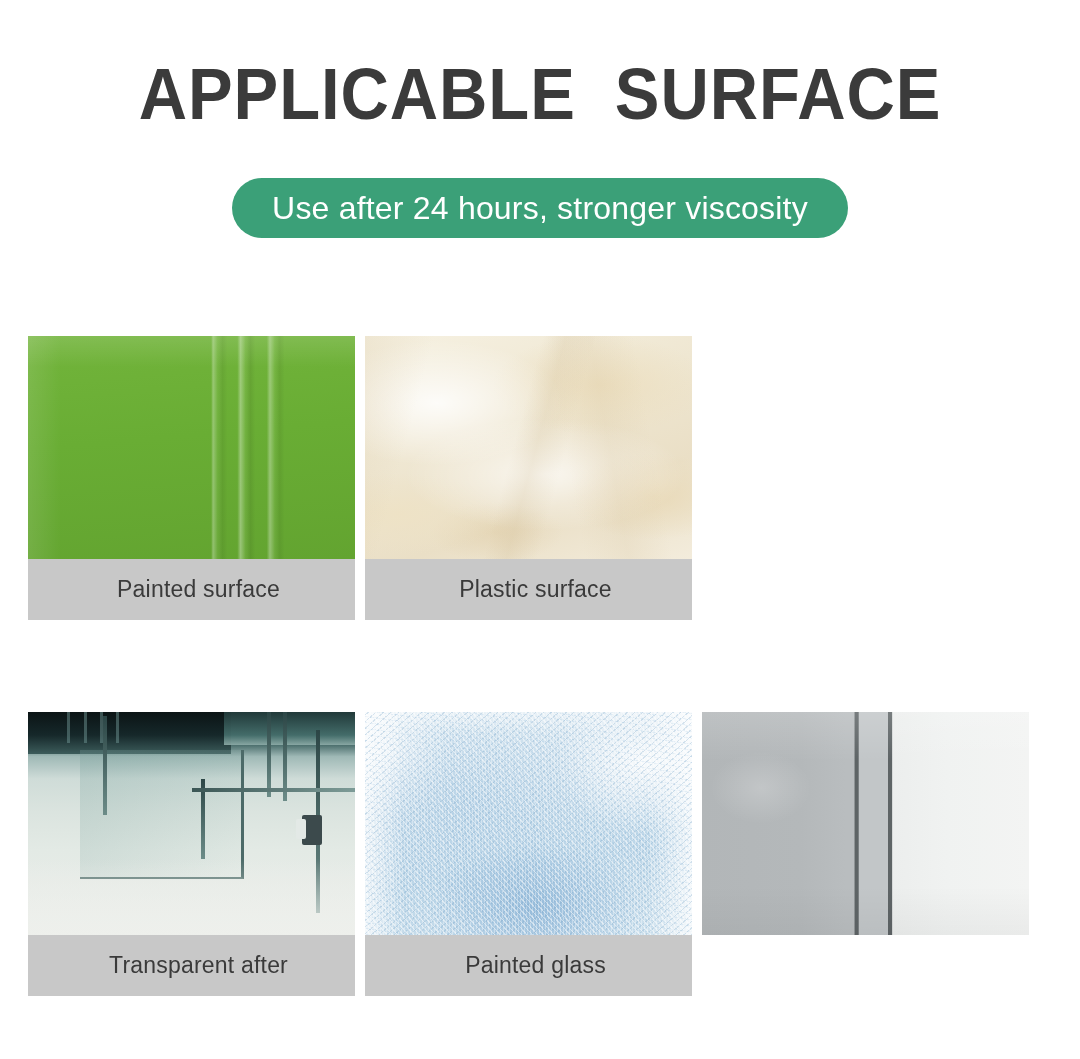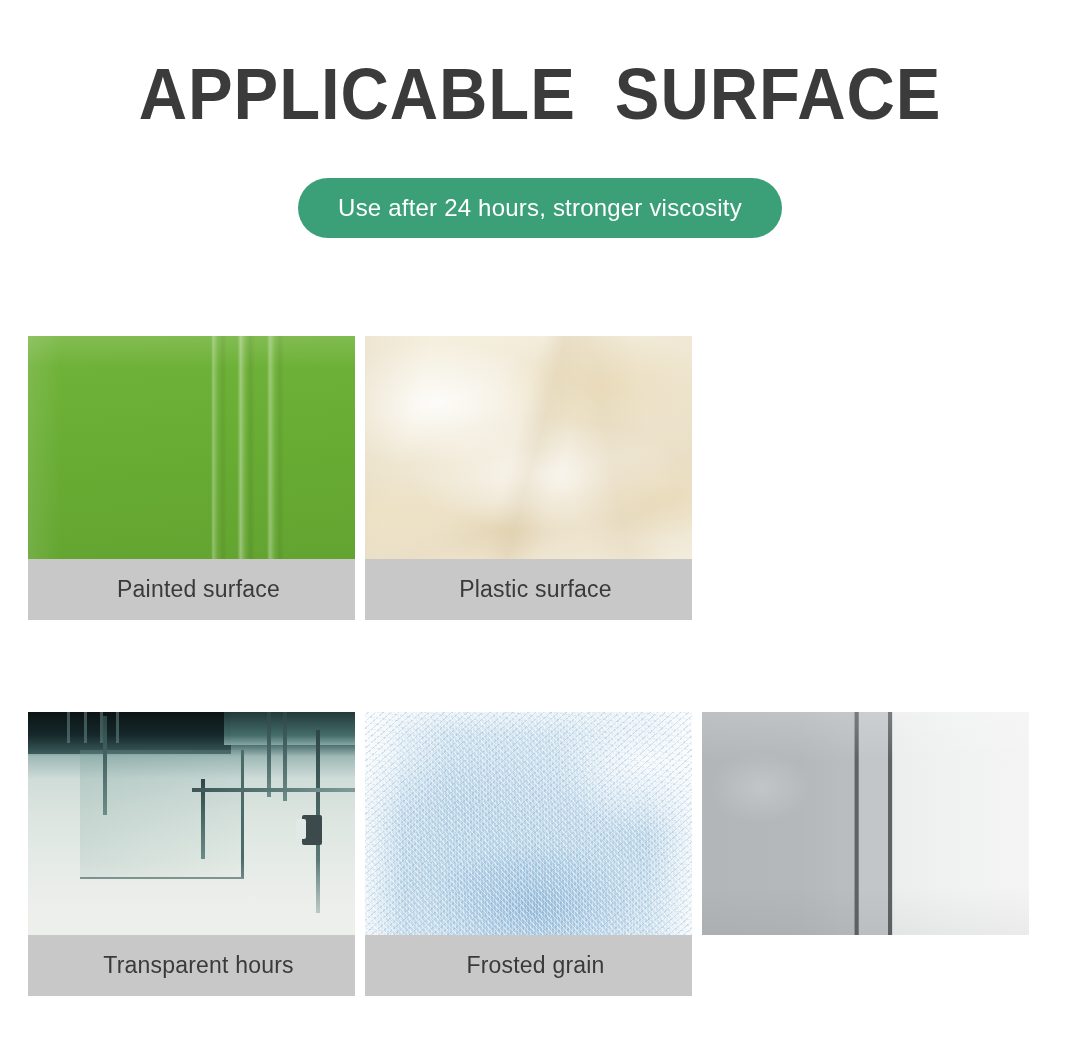--- a/index.html
+++ b/index.html
@@ -28,21 +28,21 @@
   }
   .badge-wrap { position:absolute; left:0; top:178px; width:1080px; text-align:center; }
   .badge {
     display:inline-block;
     background:#3ba078;
     color:#ffffff;
     border-radius:34px;
     height:60px;
     line-height:60px;
     padding:0 40px;
-    font-size:24px;
+    font-size:32px;
     letter-spacing:0.2px;
     white-space:nowrap;
   }
 
   
   .grid { position:absolute; left:28px; top:336px; width:1024px; }
   .row { display:flex; gap:10px; }
   .row.r2 { margin-top:92px; }
   .card { width:327px; }
   .thumb {
@@ -237,28 +237,28 @@
           <div class="glass-mullion" style="left:23%; top:2%;  height:44%"></div>
           <div class="glass-mullion" style="left:73%; top:0%;  height:38%"></div>
           <div class="glass-mullion" style="left:78%; top:0%;  height:40%"></div>
           <div class="glass-mullion" style="left:53%; top:30%; height:36%"></div>
           <div class="glass-mullion" style="left:88%; top:8%;  height:82%"></div>
           <div class="glass-rail" style="left:50%; top:34%; width:50%"></div>
           <div class="glass-handle"></div>
           <div class="glass-handle-b"></div>
           <div class="glass-floor"></div>
         </div>
-        <div class="caption">Transparent hours</div>
+        <div class="caption">Transparent after</div>
       </div>
 
       <div class="card">
         <div class="thumb tex-frosted">
           <div class="frost-edge"></div>
         </div>
-        <div class="caption">Frosted grain</div>
+        <div class="caption">Painted glass</div>
       </div>
 
       <div class="card">
         <div class="thumb tex-plastic"></div>
       </div>
 
     </div>
 
   </div>
 

